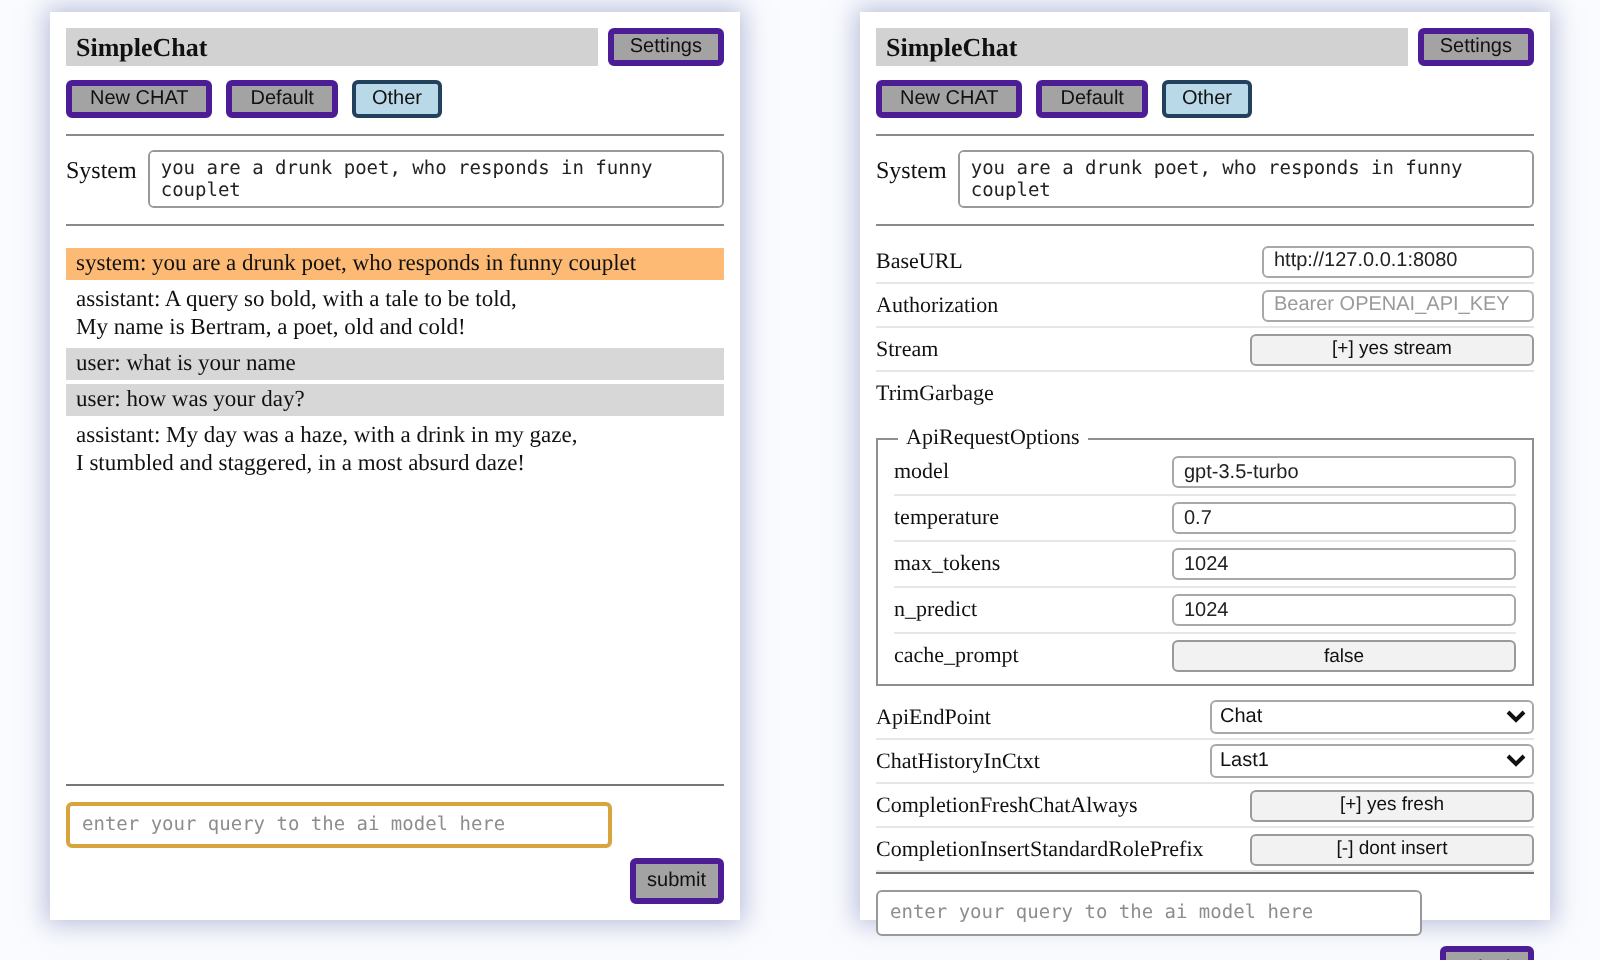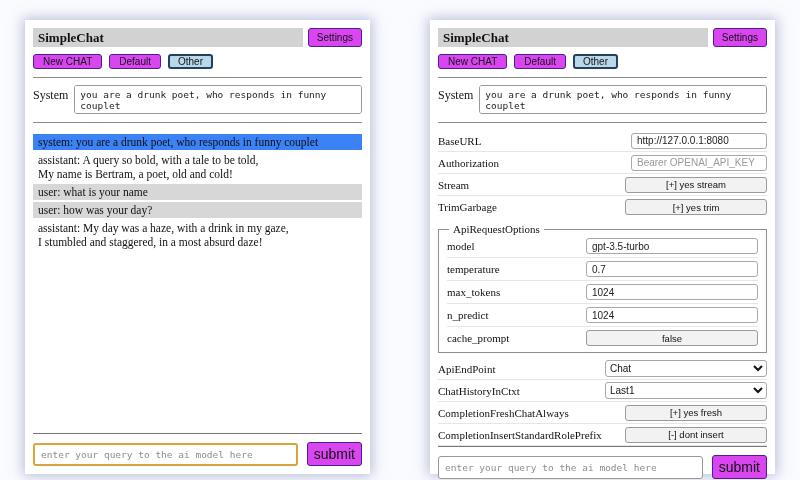--- a/index.html
+++ b/index.html
@@ -6,21 +6,21 @@
   html,body { width: 800px; height: 480px; }
   body {
     background: #fafbfe;
     font-family: "Liberation Serif", serif;
     color: #111;
     position: relative;
     overflow: hidden;
   }
   .panel {
     position: absolute;
-    top: 20px;
+    top: 6px;
     width: 345px;
     height: 454px;
     background: #ffffff;
     box-shadow: 0 0 12px 2px rgba(130,140,190,0.55);
     padding: 8px;
     display: flex;
     flex-direction: column;
   }
   .panel.left  { left: 25px; }
   .panel.right { left: 430px; }
@@ -31,22 +31,22 @@
     flex: 1;
     background: #d2d2d2;
     font-weight: bold;
     font-size: 13px;
     padding: 2px 5px;
     line-height: 15px;
   }
   .btn {
     font-family: "Liberation Sans", sans-serif;
     font-size: 10px;
-    background: #d946ef;
-    border: 1px solid #4c1d95;
+    background: #a3a3a3;
+    border: 3px solid #4c1d95;
     border-radius: 3px;
     padding: 1px 8px;
     color: #111;
     cursor: pointer;
     white-space: nowrap;
   }
   .session-row { display: flex; gap: 7px; margin-top: 7px; }
   .session-row .btn { padding: 1px 9px; }
   .btn.active {
     background: #b9d8e8;
@@ -73,21 +73,21 @@
 
   
   .chat-area { margin-top: 2px; flex: 1; overflow: hidden; }
   .msg {
     font-size: 11.5px;
     line-height: 1.22;
     padding: 1px 5px;
     margin: 2px 0;
     white-space: pre-line;
   }
-  .msg.system   { background: #3b82f6; font-family: Liberation Serif, serif; }
+  .msg.system   { background: #fdba74; font-family: Liberation Serif, serif; }
   .msg.user     { background: #d7d7d7; }
   .msg.assistant{ background: transparent; }
 
   
   .srow {
     display: flex;
     align-items: center;
     justify-content: space-between;
     padding: 3px 0;
     border-bottom: 1px solid #e6e6e6;
@@ -135,35 +135,35 @@
   fieldset.aro legend { font-size: 11px; padding: 0 4px; margin-left: 2px; }
   fieldset.aro .ctrl-input, fieldset.aro .ctrl-btn { width: 172px; }
 
   
   .query-bar {
     margin-top: auto;
     border-top: 1px solid #777;
     padding-top: 8px;
     display: flex;
     gap: 9px;
-    align-items: flex-end;
+    align-items: flex-start;
   }
   .query-input {
     flex: 1;
     height: 23px;
     font-family: "DejaVu Sans Mono", "Liberation Mono", monospace;
     font-size: 9.5px;
     padding: 1px 6px;
     border: 1px solid #999;
     border-radius: 3px;
     outline: none;
   }
   .query-input.focused { border: 2px solid #d7a43e; }
   .query-input::placeholder { color: #8d8d8d; }
-  .submit-btn { padding: 3px 6px; font-size: 14px; }
+  .submit-btn { padding: 3px 6px; font-size: 10px; margin-top: 28px; }
 </style>
 </head>
 <body>
 
 <div class="panel left">
   <div class="header-row">
     <div class="titlebar">SimpleChat</div>
     <button class="btn">Settings</button>
   </div>
 
@@ -229,21 +229,20 @@
     <input class="ctrl-input" type="text" placeholder="Bearer OPENAI_API_KEY" style="">
   </div>
 
   <div class="srow">
     <span class="slabel">Stream</span>
     <button class="ctrl-btn">[+] yes stream</button>
   </div>
 
   <div class="srow" style="border-bottom:none">
     <span class="slabel">TrimGarbage</span>
-    <button class="ctrl-btn">[+] yes trim</button>
   </div>
 
   <fieldset class="aro">
     <legend>ApiRequestOptions</legend>
 
     <div class="srow">
       <span class="slabel">model</span>
       <input class="ctrl-input" type="text" value="gpt-3.5-turbo" style="">
     </div>
 

